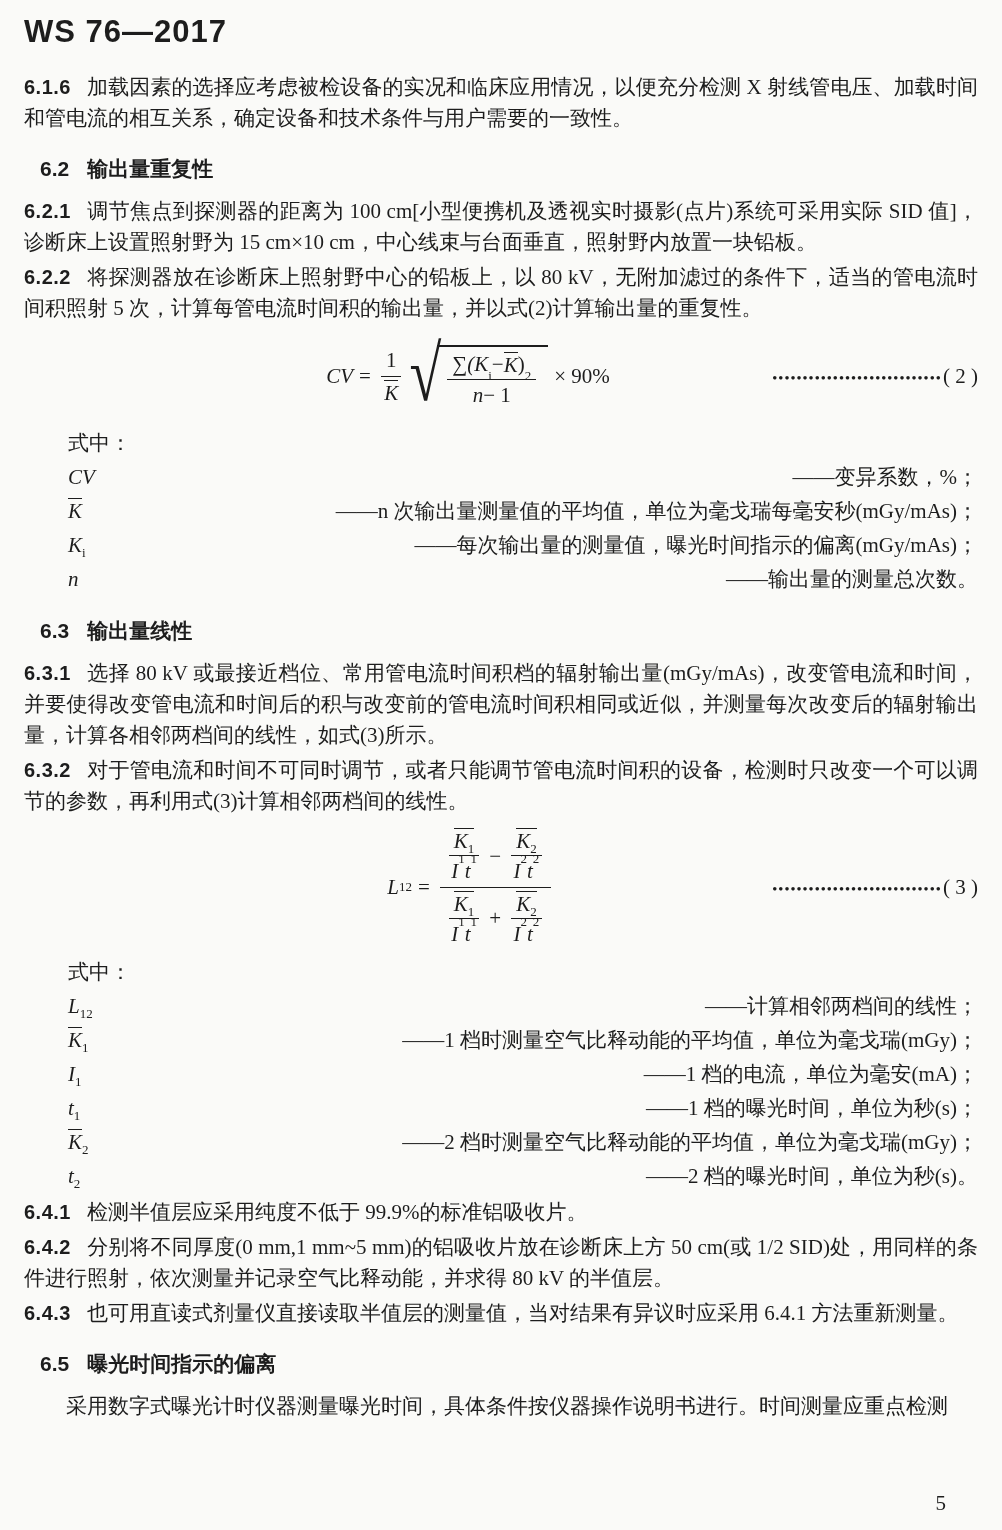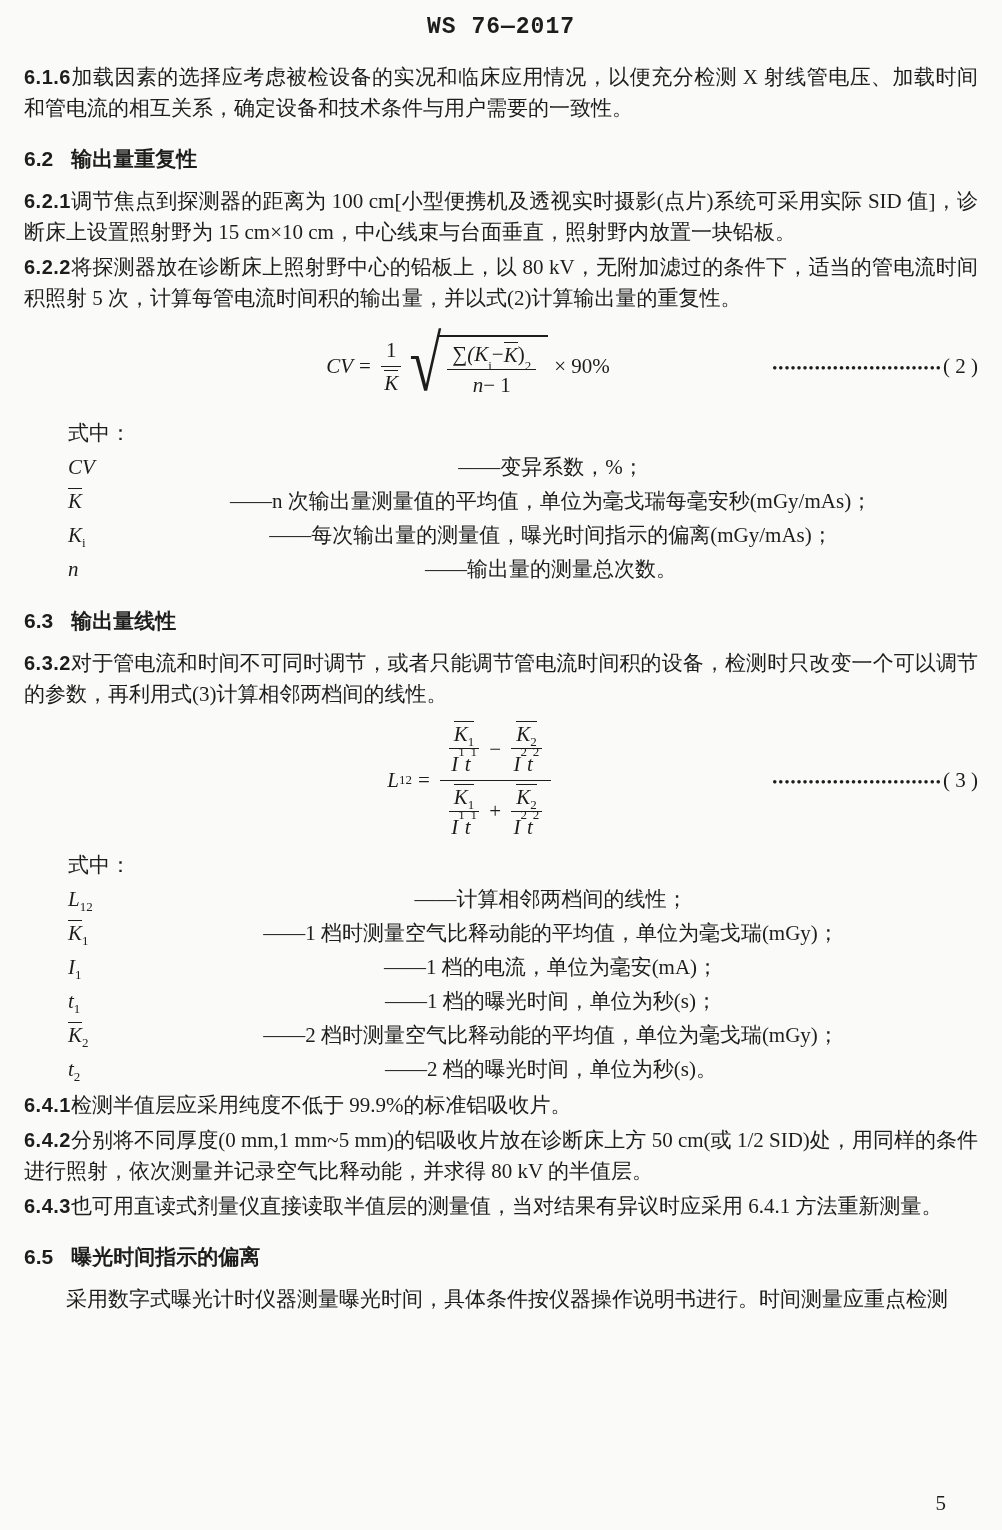--- a/index.html
+++ b/index.html
@@ -9,43 +9,44 @@
     margin: 0 auto;
     background: #fafaf8;
     color: #1d1d1d;
     font-family: "Liberation Serif", serif;
     font-size: 21px;
     position: relative;
     padding: 14px 24px 0 24px;
     overflow: hidden;
   }
   .doc-header {
-    text-align: center;
+    text-align: left;
     font-weight: bold;
-    font-size: 23px;
+    font-size: 31px;
     letter-spacing: 1px;
     margin-bottom: 22px;
-    font-family: Liberation Mono, monospace;
+    font-family: Liberation Sans, sans-serif;
   }
   p.clause {
     text-align: justify;
     line-height: 31px;
     margin: 4px 0;
   }
   .clause-num {
     font-family: "Liberation Sans", sans-serif;
     font-weight: bold;
     letter-spacing: 0.5px;
+    margin-right: 16px;
     font-size: 20px;
   }
   h2.sec-heading {
     font-family: "Liberation Sans", sans-serif;
     font-weight: bold;
     font-size: 21px;
-    margin: 20px 0 12px 0;
+    margin: 20px 0 12px 16px;
     line-height: 30px;
   }
   h2.sec-heading .sec-num { margin-right: 18px; }
   
   .formula-block {
     position: relative;
     display: flex;
     justify-content: center;
     align-items: center;
     margin: 8px 0;
@@ -81,21 +82,21 @@
     white-space: nowrap;
   }
   .dots { font-size: 13px; letter-spacing: 1.5px; font-weight: bold; position: relative; top: 1px; }
   .eq-num { font-size: 21px; margin-left: 1px; }
   
   .where-label { margin: 2px 0 2px 44px; line-height: 30px; }
   .terms { margin-left: 44px; }
   .term-row { display: flex; align-items: baseline; line-height: 34px; }
   .term-sym { min-width: 56px; display: inline-block; }
   .term-sym .var { font-style: italic; }
-  .term-def { flex: 1; text-align: center; }
+  .term-def { flex: 1; text-align: right; }
   .page-number {
     position: absolute;
     right: 56px; bottom: 14px;
     font-size: 21px;
   }
   .p-indent { text-indent: 2em; }
 </style>
 </head>
 <body>
 
@@ -164,20 +165,21 @@
       <span class="term-def">——每次输出量的测量值，曝光时间指示的偏离(mGy/mAs)；</span>
     </div>
     <div class="term-row">
       <span class="term-sym"><span class="var">n</span><sub></sub></span>
       <span class="term-def">——输出量的测量总次数。</span>
     </div>
   </div>
 
   <h2 class="sec-heading"><span class="sec-num">6.3</span><span>输出量线性</span></h2>
 
+  <p class="clause"><span class="clause-num">6.3.1</span><span>选择 80 kV 或最接近档位、常用管电流时间积档的辐射输出量(mGy/mAs)，改变管电流和时间，并要使得改变管电流和时间后的积与改变前的管电流时间积相同或近似，并测量每次改变后的辐射输出量，计算各相邻两档间的线性，如式(3)所示。</span></p>
 
   <p class="clause"><span class="clause-num">6.3.2</span><span>对于管电流和时间不可同时调节，或者只能调节管电流时间积的设备，检测时只改变一个可以调节的参数，再利用式(3)计算相邻两档间的线性。</span></p>
 
   <div class="formula-block f3">
     <div class="equation">
       <span class="var">L</span>
         <sub>12</sub>
       <span class="op">=</span>
       <span class="frac bigfrac">
         <span class="ftop">

